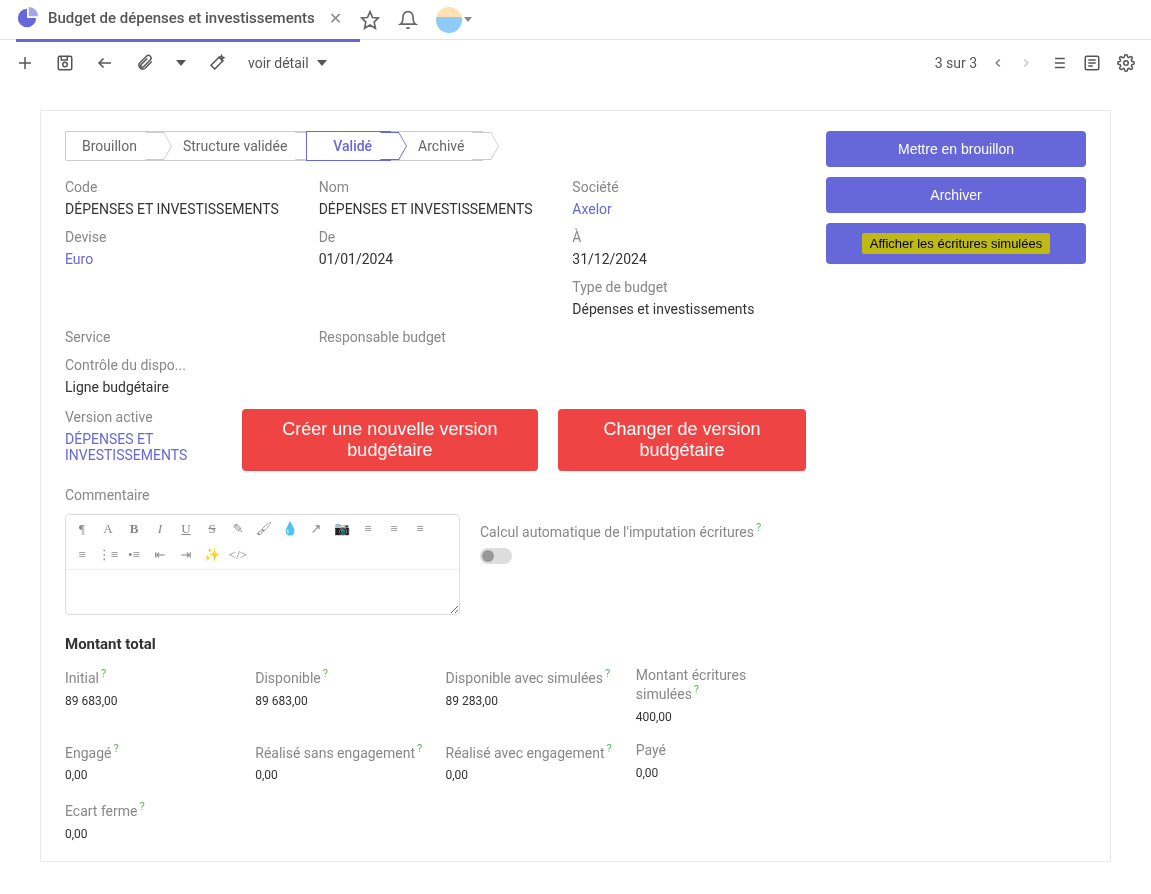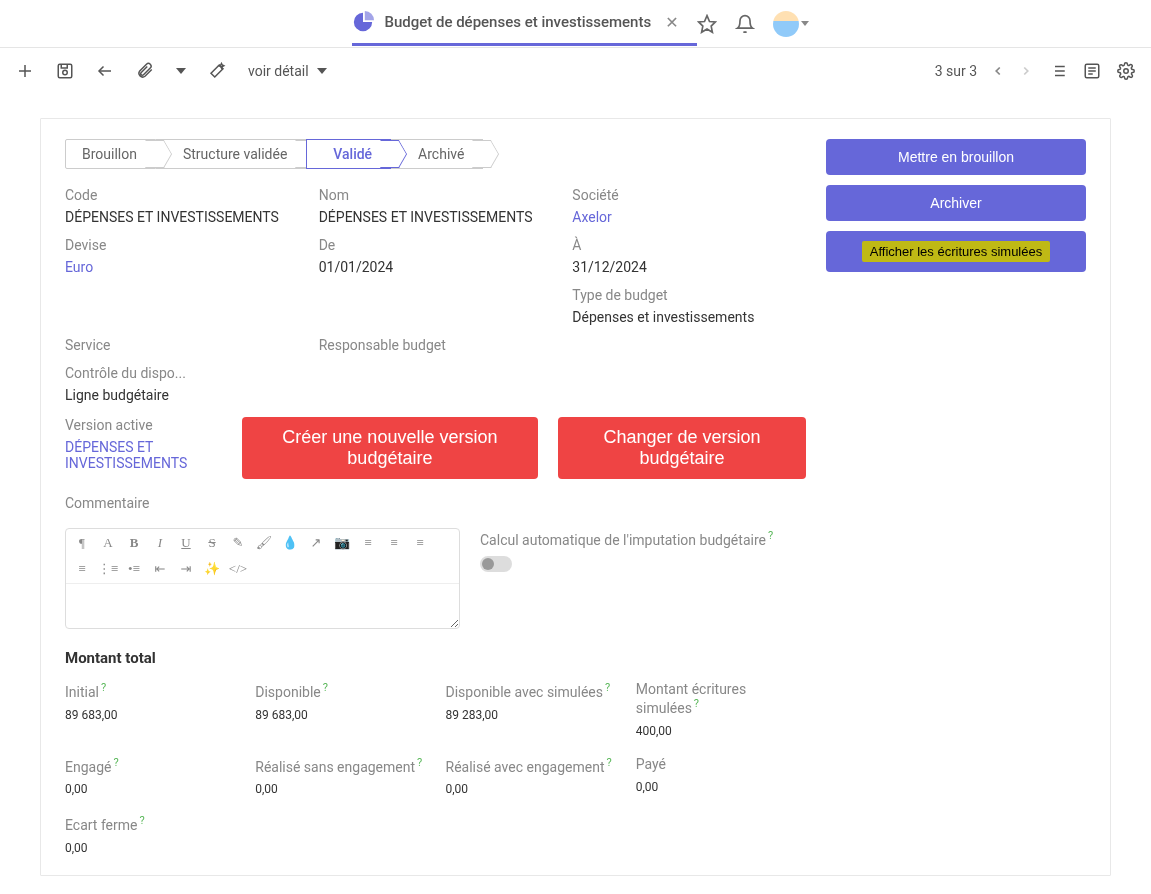--- a/index.html
+++ b/index.html
@@ -1,18 +1,18 @@
 <!DOCTYPE html>
 <html><head>
 <meta charset="utf-8">
 <style>
 * { box-sizing: border-box; margin: 0; padding: 0; }
 body { font-family: -apple-system, BlinkMacSystemFont, "Segoe UI", Roboto, sans-serif; font-size: 14px; color: #333; background: #fff; }
 
-.tab-header { display: flex; align-items: center; justify-content: center; border-bottom: 1px solid #e5e5e5; padding: 0 16px; height: 48px; }
+.tab-header { display: flex; align-items: center; justify-content: flex-start; border-bottom: 1px solid #e5e5e5; padding: 0 16px; height: 40px; }
 .tab-header-left { display: flex; align-items: center; gap: 10px; }
 .tab-pill { display: flex; align-items: center; gap: 10px; border-bottom: 3px solid #6667d9; padding: 10px 14px 10px 0; }
 .app-icon { width: 22px; height: 22px; color: #6667d9; }
 .tab-title { font-size: 15px; color: #555; font-weight: 500; }
 .tab-close { color: #888; font-size: 16px; cursor: pointer; padding: 0 4px; }
 .tab-header-right { display: flex; align-items: center; gap: 18px; }
 .hdr-icon { width: 20px; height: 20px; color: #666; cursor: pointer; }
 .avatar { width: 26px; height: 26px; border-radius: 50%; background: linear-gradient(#ffe0b2 40%, #90caf9 40%); display: inline-block; position: relative; }
 .avatar::after { content: ""; position: absolute; right: -10px; top: 10px; border-left: 4px solid transparent; border-right: 4px solid transparent; border-top: 5px solid #888; }
 
@@ -46,21 +46,21 @@
 .field-label { color: #888; font-size: 14px; }
 .field-value { color: #333; font-size: 14px; white-space: nowrap; overflow: hidden; text-overflow: ellipsis; }
 .field-value.link { color: #6667d9; cursor: pointer; }
 .field-value.link-multi { color: #6667d9; cursor: pointer; white-space: normal; }
 
 .version-row { display: flex; align-items: flex-start; gap: 20px; margin-top: 14px; }
 .version-field { width: 190px; }
 .btn-block { background: #ef4444; color: #fff; border: none; border-radius: 4px; padding: 10px 22px; font-size: 18px; cursor: pointer; text-align: center; min-width: 210px; }
 
 .comment-section { margin-top: 16px; }
-.comment-label { color: #888; margin-bottom: 17px; }
+.comment-label { color: #888; margin-bottom: 11px; }
 .editor { border: 1px solid #ddd; border-radius: 4px; width: 395px; }
 .editor-toolbar { border-bottom: 1px solid #eee; padding: 6px 8px; display: flex; flex-wrap: wrap; gap: 10px; }
 .ed-btn { width: 16px; height: 16px; color: #888; cursor: pointer; font-size: 13px; display: inline-flex; align-items: center; justify-content: center; font-family: Georgia, serif; }
 .ed-btn.bold { font-weight: bold; }
 .ed-btn.italic { font-style: italic; }
 .ed-btn.underline { text-decoration: underline; }
 .ed-btn.strike { text-decoration: line-through; }
 .editor-body { min-height: 44px; padding: 8px; resize: both; overflow: auto; }
 .editor-row { display: flex; gap: 20px; align-items: flex-start; }
 .auto-calc { margin-top: 50px; }
@@ -252,21 +252,21 @@
                 <span class="ed-btn">•≡</span>
                 <span class="ed-btn">⇤</span>
                 <span class="ed-btn">⇥</span>
                 <span class="ed-btn">✨</span>
                 <span class="ed-btn">&lt;/&gt;</span>
               </div>
               <div class="editor-body" contenteditable="true" style=""></div>
             </div>
           </div>
           <div class="auto-calc">
-            <span class="auto-calc-label"><span>Calcul automatique de l'imputation budgétaire</span><span class="help-q">?</span></span>
+            <span class="auto-calc-label"><span>Calcul automatique de l'imputation écritures</span><span class="help-q">?</span></span>
             <div class="toggle"></div>
           </div>
         </div>
 
         <div class="totals-title">Montant total</div>
         <div class="totals-grid">
           <div class="total-field">
             <span class="total-label"><span>Initial</span><span class="help-q">?</span></span>
             <span class="total-value">89 683,00</span>
           </div>

